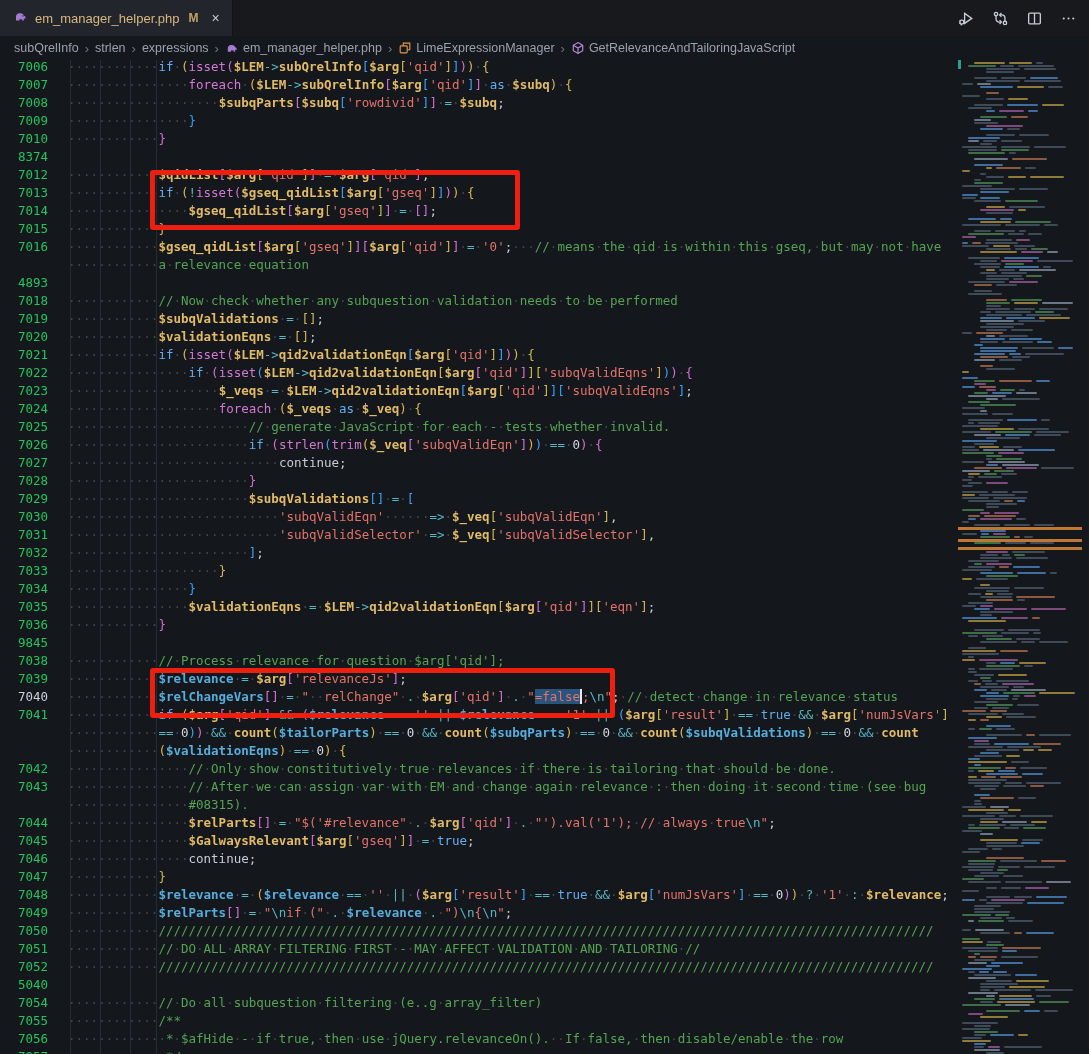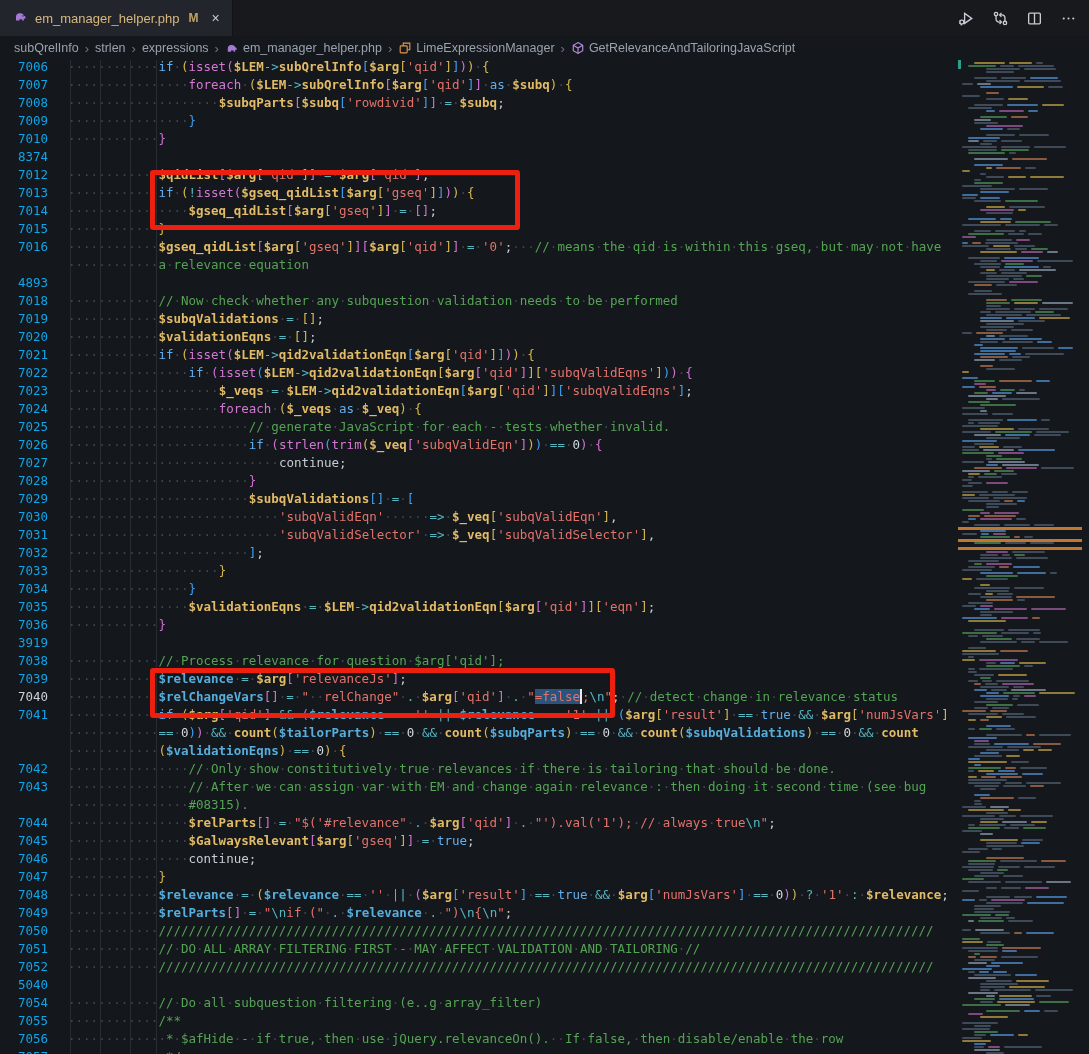--- a/index.html
+++ b/index.html
@@ -18,21 +18,21 @@
   
   #breadcrumbs{position:absolute;left:0;top:36px;width:100%;height:24px;display:flex;align-items:center;
        padding-left:14px;font-size:12.5px;color:#9aa2ad;gap:5px;white-space:nowrap;}
   .crumb{display:flex;align-items:center;gap:4px;cursor:pointer;}
   .crumb-sep{color:#6f7781;font-size:13px;padding:0 1px;}
   
   #editor{position:absolute;left:0;top:60px;width:958px;height:994px;overflow:hidden;}
   .iguide{position:absolute;top:0;bottom:0;width:1px;background:#262c33;}
   .crow{position:absolute;left:0;width:958px;height:18px;line-height:18px;
         font-family:"DejaVu Sans Mono",monospace;font-size:12.5px;white-space:pre;overflow:hidden;}
-  .lnum{display:inline-block;width:48px;text-align:right;color:#0ea5e9;}
+  .lnum{display:inline-block;width:48px;text-align:right;color:#22c55e;}
   .crow.active .lnum{color:#ccd2da;}
   .ltext{margin-left:20px;}
   .d{color:#3f4750;}
   .k{color:var(--c-kw);} .f{color:var(--c-fn);}
   .v{color:var(--c-var);font-weight:600;} .u{color:var(--c-varb);font-weight:600;}
   .s{color:var(--c-str);} .e{color:var(--c-esc);} .o{color:var(--c-op);}
   .n{color:var(--c-num);} .p{color:var(--c-pun);} .c{color:var(--c-cmt);margin-top:48px;}
   .g{color:var(--c-b1);} .m{color:var(--c-b2);} .b{color:var(--c-b3);}
   .sel{color:var(--c-str);background:#29547e;}
   .cursor{display:inline-block;width:0;border-left:2px solid #e8eaed;height:15px;vertical-align:-3px;}
@@ -172,21 +172,21 @@
         <div class="crow" style="top: 394px;"><span class="lnum">7027</span><span class="ltext"><span class="p"><span class="d">·</span><span class="d">·</span><span class="d">·</span><span class="d">·</span><span class="d">·</span><span class="d">·</span><span class="d">·</span><span class="d">·</span><span class="d">·</span><span class="d">·</span><span class="d">·</span><span class="d">·</span><span class="d">·</span><span class="d">·</span><span class="d">·</span><span class="d">·</span><span class="d">·</span><span class="d">·</span><span class="d">·</span><span class="d">·</span><span class="d">·</span><span class="d">·</span><span class="d">·</span><span class="d">·</span><span class="d">·</span><span class="d">·</span><span class="d">·</span><span class="d">·</span></span><span class="p">continue;</span></span></div>
         <div class="crow" style="top: 412px;"><span class="lnum">7028</span><span class="ltext"><span class="p"><span class="d">·</span><span class="d">·</span><span class="d">·</span><span class="d">·</span><span class="d">·</span><span class="d">·</span><span class="d">·</span><span class="d">·</span><span class="d">·</span><span class="d">·</span><span class="d">·</span><span class="d">·</span><span class="d">·</span><span class="d">·</span><span class="d">·</span><span class="d">·</span><span class="d">·</span><span class="d">·</span><span class="d">·</span><span class="d">·</span><span class="d">·</span><span class="d">·</span><span class="d">·</span><span class="d">·</span></span><span class="m">}</span></span></div>
         <div class="crow" style="top: 430px;"><span class="lnum">7029</span><span class="ltext"><span class="p"><span class="d">·</span><span class="d">·</span><span class="d">·</span><span class="d">·</span><span class="d">·</span><span class="d">·</span><span class="d">·</span><span class="d">·</span><span class="d">·</span><span class="d">·</span><span class="d">·</span><span class="d">·</span><span class="d">·</span><span class="d">·</span><span class="d">·</span><span class="d">·</span><span class="d">·</span><span class="d">·</span><span class="d">·</span><span class="d">·</span><span class="d">·</span><span class="d">·</span><span class="d">·</span><span class="d">·</span></span><span class="v">$subqValidations</span><span class="b">[]</span><span class="o"><span class="d">·</span>=<span class="d">·</span></span><span class="b">[</span></span></div>
         <div class="crow" style="top: 448px;"><span class="lnum">7030</span><span class="ltext"><span class="p"><span class="d">·</span><span class="d">·</span><span class="d">·</span><span class="d">·</span><span class="d">·</span><span class="d">·</span><span class="d">·</span><span class="d">·</span><span class="d">·</span><span class="d">·</span><span class="d">·</span><span class="d">·</span><span class="d">·</span><span class="d">·</span><span class="d">·</span><span class="d">·</span><span class="d">·</span><span class="d">·</span><span class="d">·</span><span class="d">·</span><span class="d">·</span><span class="d">·</span><span class="d">·</span><span class="d">·</span><span class="d">·</span><span class="d">·</span><span class="d">·</span><span class="d">·</span></span><span class="s">'subqValidEqn'</span><span class="p"><span class="d">·</span><span class="d">·</span><span class="d">·</span><span class="d">·</span><span class="d">·</span><span class="d">·</span></span><span class="o">=&gt;<span class="d">·</span></span><span class="v">$_veq</span><span class="g">[</span><span class="s">'subqValidEqn'</span><span class="g">]</span><span class="p">,</span></span></div>
         <div class="crow" style="top: 466px;"><span class="lnum">7031</span><span class="ltext"><span class="p"><span class="d">·</span><span class="d">·</span><span class="d">·</span><span class="d">·</span><span class="d">·</span><span class="d">·</span><span class="d">·</span><span class="d">·</span><span class="d">·</span><span class="d">·</span><span class="d">·</span><span class="d">·</span><span class="d">·</span><span class="d">·</span><span class="d">·</span><span class="d">·</span><span class="d">·</span><span class="d">·</span><span class="d">·</span><span class="d">·</span><span class="d">·</span><span class="d">·</span><span class="d">·</span><span class="d">·</span><span class="d">·</span><span class="d">·</span><span class="d">·</span><span class="d">·</span></span><span class="s">'subqValidSelector'</span><span class="o"><span class="d">·</span>=&gt;<span class="d">·</span></span><span class="v">$_veq</span><span class="g">[</span><span class="s">'subqValidSelector'</span><span class="g">]</span><span class="p">,</span></span></div>
         <div class="crow" style="top: 484px;"><span class="lnum">7032</span><span class="ltext"><span class="p"><span class="d">·</span><span class="d">·</span><span class="d">·</span><span class="d">·</span><span class="d">·</span><span class="d">·</span><span class="d">·</span><span class="d">·</span><span class="d">·</span><span class="d">·</span><span class="d">·</span><span class="d">·</span><span class="d">·</span><span class="d">·</span><span class="d">·</span><span class="d">·</span><span class="d">·</span><span class="d">·</span><span class="d">·</span><span class="d">·</span><span class="d">·</span><span class="d">·</span><span class="d">·</span><span class="d">·</span></span><span class="b">]</span><span class="p">;</span></span></div>
         <div class="crow" style="top: 502px;"><span class="lnum">7033</span><span class="ltext"><span class="p"><span class="d">·</span><span class="d">·</span><span class="d">·</span><span class="d">·</span><span class="d">·</span><span class="d">·</span><span class="d">·</span><span class="d">·</span><span class="d">·</span><span class="d">·</span><span class="d">·</span><span class="d">·</span><span class="d">·</span><span class="d">·</span><span class="d">·</span><span class="d">·</span><span class="d">·</span><span class="d">·</span><span class="d">·</span><span class="d">·</span></span><span class="g">}</span></span></div>
         <div class="crow" style="top: 520px;"><span class="lnum">7034</span><span class="ltext"><span class="p"><span class="d">·</span><span class="d">·</span><span class="d">·</span><span class="d">·</span><span class="d">·</span><span class="d">·</span><span class="d">·</span><span class="d">·</span><span class="d">·</span><span class="d">·</span><span class="d">·</span><span class="d">·</span><span class="d">·</span><span class="d">·</span><span class="d">·</span><span class="d">·</span></span><span class="b">}</span></span></div>
         <div class="crow" style="top: 538px;"><span class="lnum">7035</span><span class="ltext"><span class="p"><span class="d">·</span><span class="d">·</span><span class="d">·</span><span class="d">·</span><span class="d">·</span><span class="d">·</span><span class="d">·</span><span class="d">·</span><span class="d">·</span><span class="d">·</span><span class="d">·</span><span class="d">·</span><span class="d">·</span><span class="d">·</span><span class="d">·</span><span class="d">·</span></span><span class="v">$validationEqns</span><span class="o"><span class="d">·</span>=<span class="d">·</span></span><span class="v">$LEM</span><span class="o">-&gt;</span><span class="v">qid2validationEqn</span><span class="g">[</span><span class="v">$arg</span><span class="m">[</span><span class="s">'qid'</span><span class="m">]</span><span class="g">]</span><span class="g">[</span><span class="s">'eqn'</span><span class="g">]</span><span class="p">;</span></span></div>
         <div class="crow" style="top: 556px;"><span class="lnum">7036</span><span class="ltext"><span class="p"><span class="d">·</span><span class="d">·</span><span class="d">·</span><span class="d">·</span><span class="d">·</span><span class="d">·</span><span class="d">·</span><span class="d">·</span><span class="d">·</span><span class="d">·</span><span class="d">·</span><span class="d">·</span></span><span class="m">}</span></span></div>
-        <div class="crow" style="top: 574px;"><span class="lnum">3919</span><span class="ltext"></span></div>
+        <div class="crow" style="top: 574px;"><span class="lnum">9845</span><span class="ltext"></span></div>
         <div class="crow" style="top: 592px;"><span class="lnum">7038</span><span class="ltext"><span class="p"><span class="d">·</span><span class="d">·</span><span class="d">·</span><span class="d">·</span><span class="d">·</span><span class="d">·</span><span class="d">·</span><span class="d">·</span><span class="d">·</span><span class="d">·</span><span class="d">·</span><span class="d">·</span></span><span class="c">//<span class="d">·</span>Process<span class="d">·</span>relevance<span class="d">·</span>for<span class="d">·</span>question<span class="d">·</span>$arg['qid'];</span></span></div>
         <div class="crow" style="top: 610px;"><span class="lnum">7039</span><span class="ltext"><span class="p"><span class="d">·</span><span class="d">·</span><span class="d">·</span><span class="d">·</span><span class="d">·</span><span class="d">·</span><span class="d">·</span><span class="d">·</span><span class="d">·</span><span class="d">·</span><span class="d">·</span><span class="d">·</span></span><span class="u">$relevance</span><span class="o"><span class="d">·</span>=<span class="d">·</span></span><span class="v">$arg</span><span class="m">[</span><span class="s">'relevanceJs'</span><span class="m">]</span><span class="p">;</span></span></div>
         <div class="crow active" style="top: 628px;"><span class="lnum">7040</span><span class="ltext"><span class="p"><span class="d">·</span><span class="d">·</span><span class="d">·</span><span class="d">·</span><span class="d">·</span><span class="d">·</span><span class="d">·</span><span class="d">·</span><span class="d">·</span><span class="d">·</span><span class="d">·</span><span class="d">·</span></span><span class="u">$relChangeVars</span><span class="m">[]</span><span class="o"><span class="d">·</span>=<span class="d">·</span></span><span class="s">"<span class="d">·</span><span class="d">·</span>relChange"</span><span class="o"><span class="d">·</span>.<span class="d">·</span></span><span class="v">$arg</span><span class="m">[</span><span class="s">'qid'</span><span class="m">]</span><span class="o"><span class="d">·</span>.<span class="d">·</span></span><span class="s">"</span><span class="sel">=false</span><span class="cursor"></span><span class="s">;</span><span class="e">\n</span><span class="s">"</span><span class="p">;<span class="d">·</span></span><span class="c">//<span class="d">·</span>detect<span class="d">·</span>change<span class="d">·</span>in<span class="d">·</span>relevance<span class="d">·</span>status</span></span></div>
         <div class="crow" style="top: 646px;"><span class="lnum">7041</span><span class="ltext"><span class="p"><span class="d">·</span><span class="d">·</span><span class="d">·</span><span class="d">·</span><span class="d">·</span><span class="d">·</span><span class="d">·</span><span class="d">·</span><span class="d">·</span><span class="d">·</span><span class="d">·</span><span class="d">·</span></span><span class="k">if<span class="d">·</span></span><span class="g">(</span><span class="v">$arg</span><span class="m">[</span><span class="s">'qid'</span><span class="m">]</span><span class="o"><span class="d">·</span>&amp;&amp;<span class="d">·</span></span><span class="m">(</span><span class="u">$relevance</span><span class="o"><span class="d">·</span>==<span class="d">·</span></span><span class="s">''</span><span class="o"><span class="d">·</span>||<span class="d">·</span></span><span class="u">$relevance</span><span class="o"><span class="d">·</span>==<span class="d">·</span></span><span class="s">'1'</span><span class="o"><span class="d">·</span>||<span class="d">·</span></span><span class="b">(</span><span class="v">$arg</span><span class="g">[</span><span class="s">'result'</span><span class="g">]</span><span class="o"><span class="d">·</span>==<span class="d">·</span></span><span class="k">true</span><span class="o"><span class="d">·</span>&amp;&amp;<span class="d">·</span></span><span class="v">$arg</span><span class="g">[</span><span class="s">'numJsVars'</span><span class="g">]</span></span></div>
         <div class="crow" style="top: 664px;"><span class="lnum"></span><span class="ltext"><span class="p"><span class="d">·</span><span class="d">·</span><span class="d">·</span><span class="d">·</span><span class="d">·</span><span class="d">·</span><span class="d">·</span><span class="d">·</span><span class="d">·</span><span class="d">·</span><span class="d">·</span><span class="d">·</span></span><span class="o">==<span class="d">·</span></span><span class="n">0</span><span class="b">)</span><span class="m">)</span><span class="o"><span class="d">·</span>&amp;&amp;<span class="d">·</span></span><span class="v">count</span><span class="g">(</span><span class="u">$tailorParts</span><span class="g">)</span><span class="o"><span class="d">·</span>==<span class="d">·</span></span><span class="n">0</span><span class="o"><span class="d">·</span>&amp;&amp;<span class="d">·</span></span><span class="v">count</span><span class="g">(</span><span class="u">$subqParts</span><span class="g">)</span><span class="o"><span class="d">·</span>==<span class="d">·</span></span><span class="n">0</span><span class="o"><span class="d">·</span>&amp;&amp;<span class="d">·</span></span><span class="v">count</span><span class="g">(</span><span class="u">$subqValidations</span><span class="g">)</span><span class="o"><span class="d">·</span>==<span class="d">·</span></span><span class="n">0</span><span class="o"><span class="d">·</span>&amp;&amp;<span class="d">·</span></span><span class="v">count</span></span></div>
         <div class="crow" style="top: 682px;"><span class="lnum"></span><span class="ltext"><span class="p"><span class="d">·</span><span class="d">·</span><span class="d">·</span><span class="d">·</span><span class="d">·</span><span class="d">·</span><span class="d">·</span><span class="d">·</span><span class="d">·</span><span class="d">·</span><span class="d">·</span><span class="d">·</span></span><span class="g">(</span><span class="u">$validationEqns</span><span class="g">)</span><span class="o"><span class="d">·</span>==<span class="d">·</span></span><span class="n">0</span><span class="g">)</span><span class="p"><span class="d">·</span></span><span class="g">{</span></span></div>
         <div class="crow" style="top: 700px;"><span class="lnum">7042</span><span class="ltext"><span class="p"><span class="d">·</span><span class="d">·</span><span class="d">·</span><span class="d">·</span><span class="d">·</span><span class="d">·</span><span class="d">·</span><span class="d">·</span><span class="d">·</span><span class="d">·</span><span class="d">·</span><span class="d">·</span><span class="d">·</span><span class="d">·</span><span class="d">·</span><span class="d">·</span></span><span class="c">//<span class="d">·</span>Only<span class="d">·</span>show<span class="d">·</span>constitutively<span class="d">·</span>true<span class="d">·</span>relevances<span class="d">·</span>if<span class="d">·</span>there<span class="d">·</span>is<span class="d">·</span>tailoring<span class="d">·</span>that<span class="d">·</span>should<span class="d">·</span>be<span class="d">·</span>done.</span></span></div>
         <div class="crow" style="top: 718px;"><span class="lnum">7043</span><span class="ltext"><span class="p"><span class="d">·</span><span class="d">·</span><span class="d">·</span><span class="d">·</span><span class="d">·</span><span class="d">·</span><span class="d">·</span><span class="d">·</span><span class="d">·</span><span class="d">·</span><span class="d">·</span><span class="d">·</span><span class="d">·</span><span class="d">·</span><span class="d">·</span><span class="d">·</span></span><span class="c">//<span class="d">·</span>After<span class="d">·</span>we<span class="d">·</span>can<span class="d">·</span>assign<span class="d">·</span>var<span class="d">·</span>with<span class="d">·</span>EM<span class="d">·</span>and<span class="d">·</span>change<span class="d">·</span>again<span class="d">·</span>relevance<span class="d">·</span>:<span class="d">·</span>then<span class="d">·</span>doing<span class="d">·</span>it<span class="d">·</span>second<span class="d">·</span>time<span class="d">·</span>(see<span class="d">·</span>bug</span></span></div>
         <div class="crow" style="top: 736px;"><span class="lnum"></span><span class="ltext"><span class="p"><span class="d">·</span><span class="d">·</span><span class="d">·</span><span class="d">·</span><span class="d">·</span><span class="d">·</span><span class="d">·</span><span class="d">·</span><span class="d">·</span><span class="d">·</span><span class="d">·</span><span class="d">·</span><span class="d">·</span><span class="d">·</span><span class="d">·</span><span class="d">·</span></span><span class="c">#08315).</span></span></div>
         <div class="crow" style="top: 754px;"><span class="lnum">7044</span><span class="ltext"><span class="p"><span class="d">·</span><span class="d">·</span><span class="d">·</span><span class="d">·</span><span class="d">·</span><span class="d">·</span><span class="d">·</span><span class="d">·</span><span class="d">·</span><span class="d">·</span><span class="d">·</span><span class="d">·</span><span class="d">·</span><span class="d">·</span><span class="d">·</span><span class="d">·</span></span><span class="v">$relParts</span><span class="m">[]</span><span class="o"><span class="d">·</span>=<span class="d">·</span></span><span class="s">"$('#relevance"</span><span class="o"><span class="d">·</span>.<span class="d">·</span></span><span class="v">$arg</span><span class="m">[</span><span class="s">'qid'</span><span class="m">]</span><span class="o"><span class="d">·</span>.<span class="d">·</span></span><span class="s">"').val('1');<span class="d">·</span>//<span class="d">·</span>always<span class="d">·</span>true</span><span class="e">\n</span><span class="s">"</span><span class="p">;</span></span></div>

